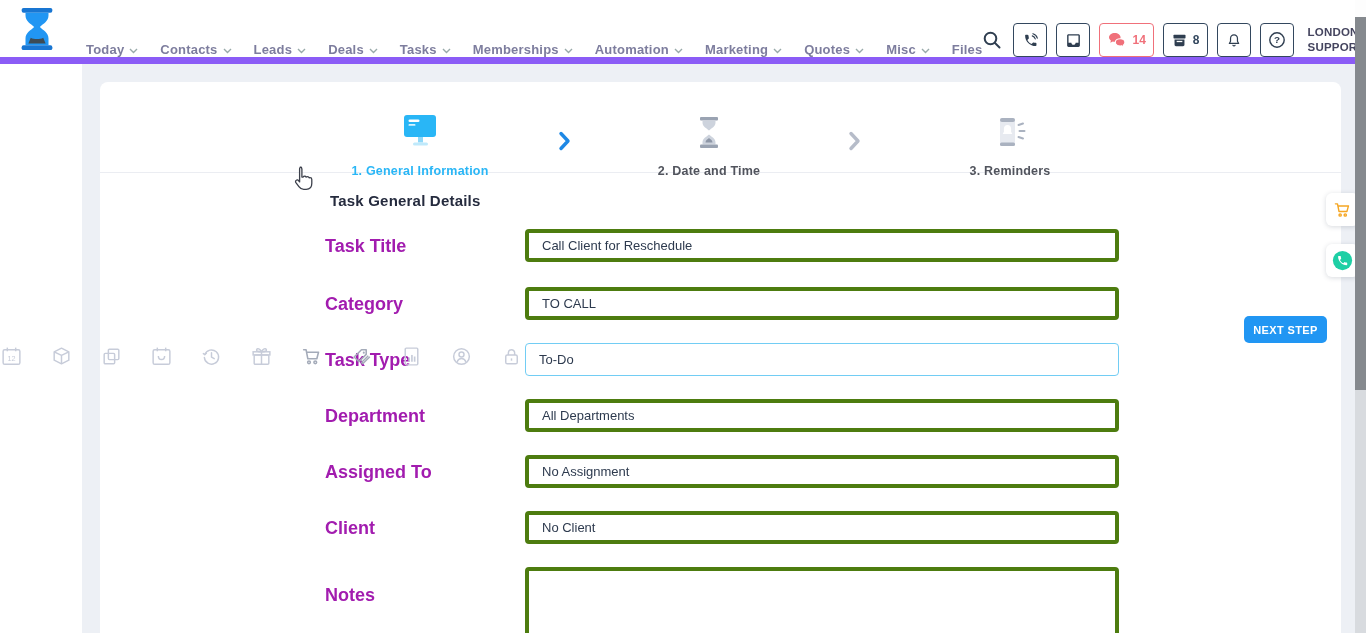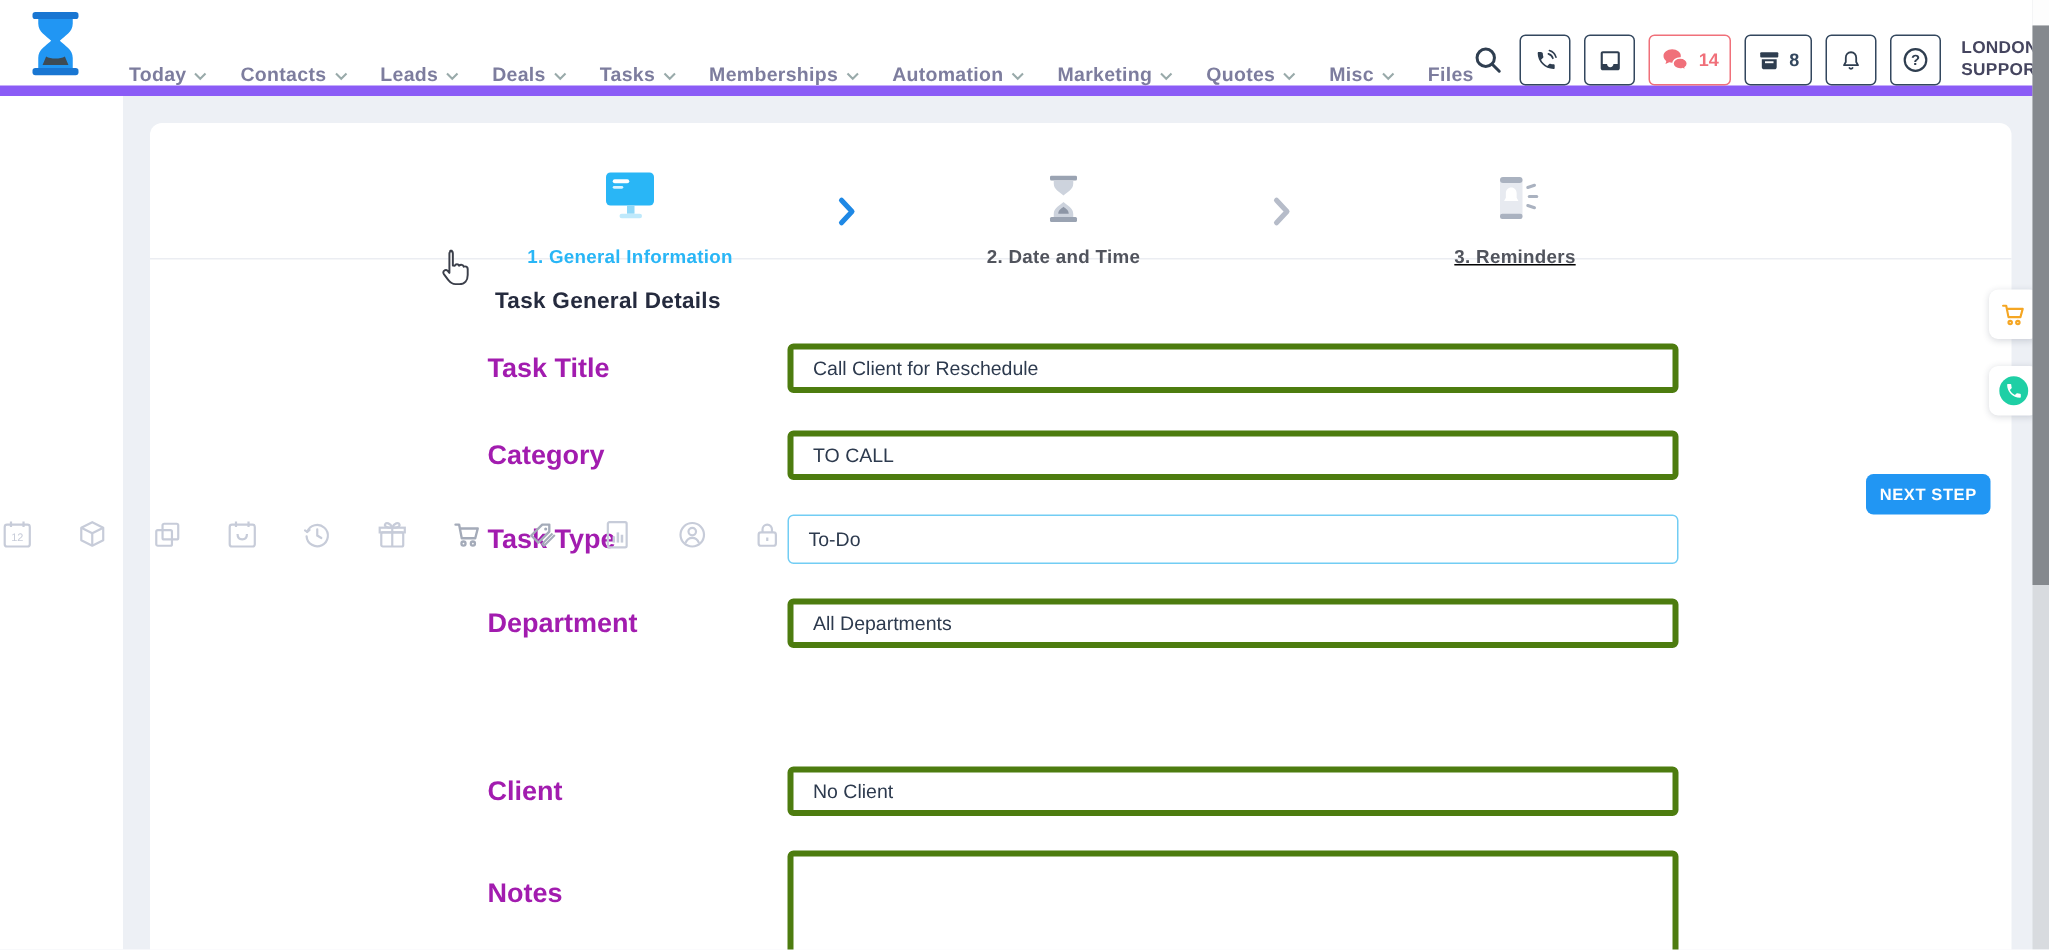--- a/index.html
+++ b/index.html
@@ -45,21 +45,21 @@
   
   .card {
     position:absolute; left:100px; top:82px; width:1241px; height:780px;
     background:#fff; border-radius:8px 8px 0 0; z-index:1;
   }
   .stepper { position:relative; height:91px; border-bottom:1px solid #ebedf2; }
   .step { position:absolute; top:29px; width:240px; margin-left:-120px; display:flex; flex-direction:column; align-items:center; cursor:pointer; }
   .s-icon { height:37px; display:flex; align-items:flex-end; justify-content:center; }
   .s-label { margin-top:16px; font-size:12.5px; font-weight:700; color:#51545d; letter-spacing:.2px; }
   .step.active .s-label { color:#29b6f6; }
-  .step1 { left:320px; } .step2 { left:609px; } .step3 { left:910px;text-decoration:underline; }
+  .step1 { left:320px; } .step2 { left:609px; } .step3 { left:910px; }
   .chev { position:absolute; top:49px; }
   .chev1 { left:458px; } .chev2 { left:748px; }
 
   
   .form { position:relative; height:640px; }
   .form-title { position:absolute; left:230px; top:19px; font-size:15px; font-weight:700; color:#252b3e; letter-spacing:.2px; }
   .frow { position:absolute; left:0; width:100%; height:33px; }
   .frow label {
     position:absolute; left:225px; top:50%; transform:translateY(-50%);
     font-size:18px; font-weight:600; color:#a21caf;
@@ -374,20 +374,24 @@
       <label>Category</label>
       <input type="text" value="TO CALL" style="">
     </div>
     <div class="frow r2">
       <label>Task Type</label>
       <input type="text" class="focused" value="To-Do" style="">
     </div>
     <div class="frow r3">
       <label>Department</label>
       <input type="text" value="All Departments" style="">
+    </div>
+    <div class="frow r4">
+      <label>Assigned To</label>
+      <input type="text" value="No Assignment" style="">
     </div>
     <div class="frow r5">
       <label>Client</label>
       <input type="text" value="No Client" style="">
     </div>
     <div class="frow r6 notes">
       <label>Notes</label>
       <textarea style=""></textarea>
     </div>
   </section>

